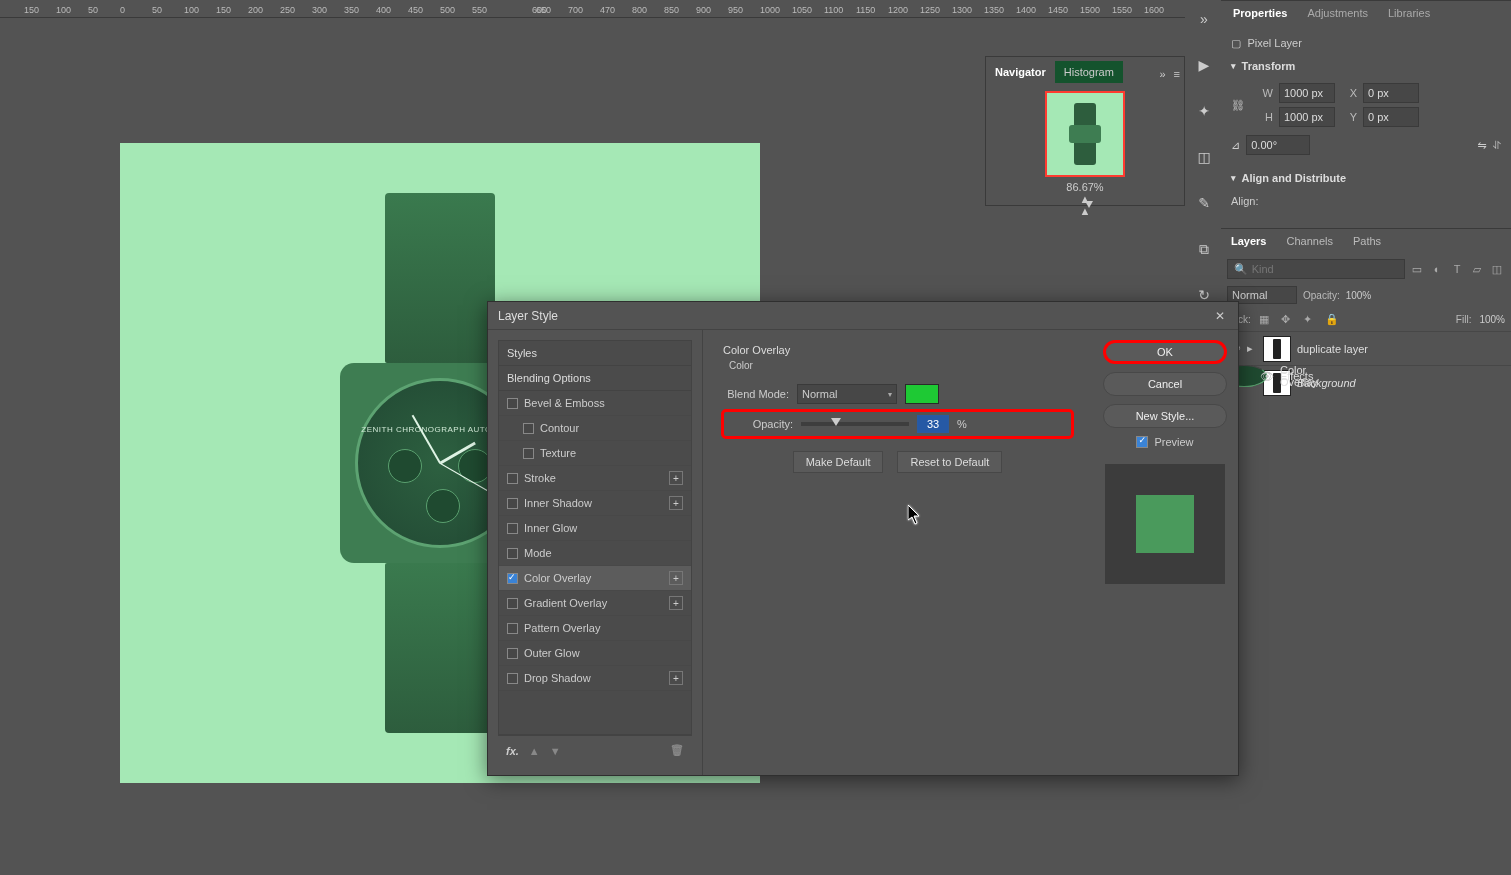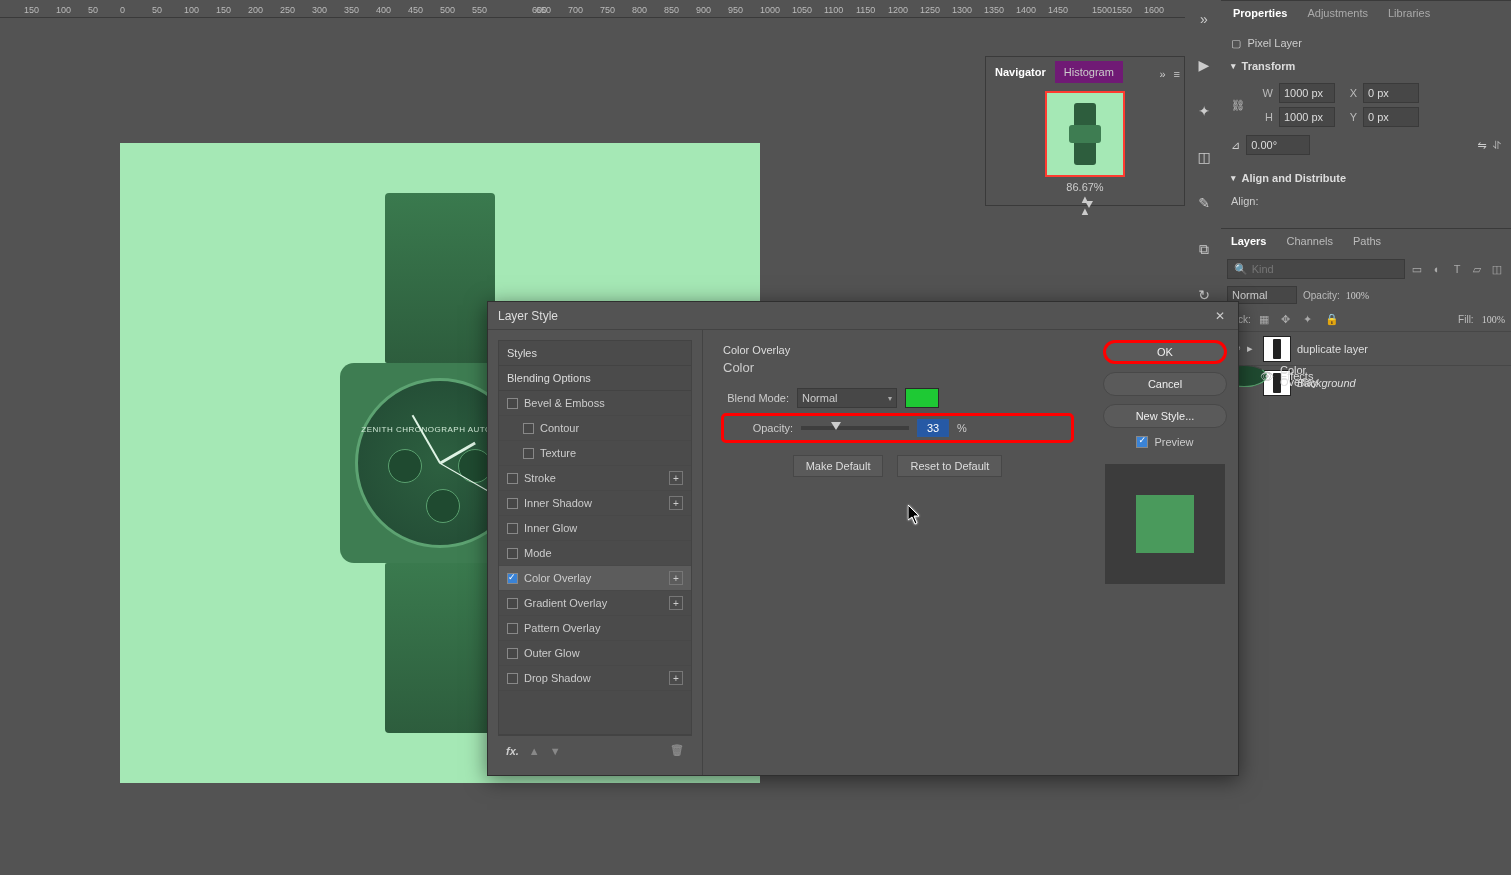--- a/index.html
+++ b/index.html
@@ -42,21 +42,21 @@
 .prop-lbl { width:16px; text-align:right; color:#bbb; }
 .prop-inp { width:56px; height:20px; background:#474747; border:1px solid #3a3a3a; color:#ddd; padding:0 4px; text-align:left; }
 .prop-inp.wide { width:64px; }
 
 .accordion-hd { display:flex; align-items:center; gap:6px; height:22px; font-size:11px; font-weight:bold; color:#ddd; cursor:pointer; }
 .accordion-hd::before { content:'▾'; font-size:9px; }
 
 
 .nav-panel { position:absolute; left:985px; top:56px; width:200px; height:150px; background:#535353; border:1px solid #3a3a3a; }
 .nav-tabs { display:flex; height:26px; align-items:flex-end; }
-.nav-tab { padding:5px 9px; font-size:11px; color:#ccc; background:#701a75; }
+.nav-tab { padding:5px 9px; font-size:11px; color:#ccc; background:#14532d; }
 .nav-tab.active { background:#535353; color:#fff; font-weight:bold; }
 .nav-tabs .spacer { flex:1; }
 .nav-tabs .nbtn { padding:3px 4px; font-size:11px; color:#ccc; cursor:pointer; }
 .nav-thumb { margin:8px auto 0; width:80px; height:86px; border:2px solid #ff3b30; background:#a5e8b5; display:flex; align-items:center; justify-content:center; }
 .nav-thumb .mini { width:22px; height:62px; background:#2d5d3d; border-radius:3px; position:relative; }
 .nav-thumb .mini::before { content:''; position:absolute; left:-5px; top:22px; width:32px; height:18px; background:#3e7d52; border-radius:3px; }
 .nav-foot { display:flex; align-items:center; justify-content:space-between; padding:4px 6px; font-size:10px; color:#bbb;flex-direction:column; }
 
 
 .dialog { position:absolute; left:487px; top:301px; width:752px; height:475px; background:#535353; border:1px solid #2f2f2f; box-shadow:0 4px 20px rgba(0,0,0,.5); }
@@ -76,21 +76,21 @@
 .style-row.sel { background:#5c5c5c; }
 .style-row .cb { width:11px; height:11px; border:1px solid #888; background:#474747; display:inline-block; }
 .style-row .cb.on { background:#3a83d6; position:relative; }
 .style-row .cb.on::after { content:'✓'; position:absolute; font-size:9px; color:#fff; left:0; top:-2px; }
 .style-row .add { margin-left:auto; width:14px;height:14px; border:1px solid #777; display:flex;align-items:center;justify-content:center; font-size:10px; color:#ccc; cursor:pointer; }
 .style-foot { height:30px; display:flex; align-items:center; padding:0 8px; gap:10px; border-top:1px solid #434343;font-weight:bold; }
 .style-foot .fx { font-style:italic; color:#ccc; }
 .style-foot .ab { color:#888; cursor:pointer; }
 
 .sect-title { font-size:11px; color:#ddd; margin-bottom:4px; }
-.sect-sub { font-size:13px; color:#ccc; margin-bottom:10px; }
+.sect-sub { font-size:10px; color:#ccc; margin-left:6px; margin-bottom:10px; }
 .form-row { display:flex; align-items:center; gap:8px; height:26px; margin-bottom:4px; }
 .form-lbl { width:66px; text-align:right; color:#ccc; font-size:11px; }
 .select { width:100px; height:20px; background:#474747; border:1px solid #3a3a3a; color:#ddd; padding:0 4px; display:flex; align-items:center; justify-content:space-between; }
 .select .arw { font-size:8px; color:#aaa; }
 .swatch { width:34px; height:20px; background:#1ec934; border:1px solid #2a2a2a; cursor:pointer; }
 .slider-track { width:108px; height:4px; background:#3e3e3e; position:relative; }
 .slider-thumb { position:absolute; top:-4px; width:0;height:0; border-left:5px solid transparent; border-right:5px solid transparent; border-top:8px solid #ccc; }
 .num-inp { width:32px; height:18px; background:#2659a5; border:1px solid #2a5aa0; color:#fff; text-align:center; }
 
 .hl-red { outline:3px solid #ff0000; outline-offset:-1px; border-radius:3px; }
@@ -110,21 +110,21 @@
 .lp-tabs { display:flex; height:26px; }
 .lp-tab { padding:6px 10px; font-size:11px; color:#bbb; }
 .lp-tab.active { color:#fff; background:#535353; font-weight:bold; }
 .lp-toolbar { display:flex; align-items:center; gap:4px; height:28px; padding:0 6px; }
 .lp-search { flex:1; height:20px; background:#474747; border:1px solid #3a3a3a; display:flex; align-items:center; padding:0 6px; gap:4px; }
 .lp-search input { background:none; border:none; color:#bbb; width:40px; font-size:11px; }
 .lp-ic { width:16px; color:#aaa; font-size:11px; text-align:center; cursor:pointer; }
 .lp-row2 { display:flex; align-items:center; height:24px; padding:0 6px; gap:6px; }
 .lp-drop { height:18px; background:#474747; border:1px solid #3a3a3a; color:#ccc; padding:0 4px; display:flex; align-items:center; min-width:70px; }
 .lp-lbl { font-size:10px; color:#bbb; }
-.lp-val { font-size:10px; color:#ccc;font-family:Liberation Serif, serif; }
+.lp-val { font-size:10px; color:#ccc; }
 .lp-locks { display:flex; align-items:center; height:24px; padding:0 6px; gap:8px; }
 .lp-lock { width:14px; color:#aaa; font-size:11px; cursor:pointer; }
 
 .layer-item { display:flex; align-items:center; height:34px; padding:0 6px; gap:6px; border-top:1px solid #474747; }
 .layer-item.sub { padding-left:38px; height:22px; }
 .eye { width:14px; font-size:11px; color:#ccc; cursor:pointer; }
 .lthumb { width:28px; height:26px; background:#fff; border:1px solid #222; display:flex; align-items:center; justify-content:center; }
 .lthumb .mini2 { width:8px; height:20px; background:#222; border-radius:1px; }
 .lname { font-size:11px; color:#ddd; }
 .lname.it { font-style:italic; }
@@ -148,36 +148,36 @@
     <div class="ruler-mark" style="left: 280px;">250</div>
     <div class="ruler-mark" style="left: 312px;">300</div>
     <div class="ruler-mark" style="left: 344px;">350</div>
     <div class="ruler-mark" style="left: 376px;">400</div>
     <div class="ruler-mark" style="left: 408px;">450</div>
     <div class="ruler-mark" style="left: 440px;">500</div>
     <div class="ruler-mark" style="left: 472px;">550</div>
     <div class="ruler-mark" style="left: 504px; margin-left: 28px;">600</div>
     <div class="ruler-mark" style="left: 536px;">650</div>
     <div class="ruler-mark" style="left: 568px;">700</div>
-    <div class="ruler-mark" style="left: 600px;">750</div>
+    <div class="ruler-mark" style="left: 600px;">470</div>
     <div class="ruler-mark" style="left: 632px;">800</div>
     <div class="ruler-mark" style="left: 664px;">850</div>
     <div class="ruler-mark" style="left: 696px;">900</div>
     <div class="ruler-mark" style="left: 728px;">950</div>
     <div class="ruler-mark" style="left: 760px;">1000</div>
     <div class="ruler-mark" style="left: 792px;">1050</div>
     <div class="ruler-mark" style="left: 824px;">1100</div>
     <div class="ruler-mark" style="left: 856px;">1150</div>
     <div class="ruler-mark" style="left: 888px;">1200</div>
     <div class="ruler-mark" style="left: 920px;">1250</div>
     <div class="ruler-mark" style="left: 952px;">1300</div>
     <div class="ruler-mark" style="left: 984px;">1350</div>
     <div class="ruler-mark" style="left: 1016px;">1400</div>
     <div class="ruler-mark" style="left: 1048px;">1450</div>
-    <div class="ruler-mark" style="left: 1080px; margin-left: 12px;">1500</div>
+    <div class="ruler-mark" style="left: 1080px;">1500</div>
     <div class="ruler-mark" style="left: 1112px;">1550</div>
     <div class="ruler-mark" style="left: 1144px;">1600</div>
   </div>
 
 <div class="canvas-wrap">
   <div class="watch">
     <div class="strap top"></div>
     <div class="case">
       <div class="dial">
         <div class="dial-text">ZENITH

